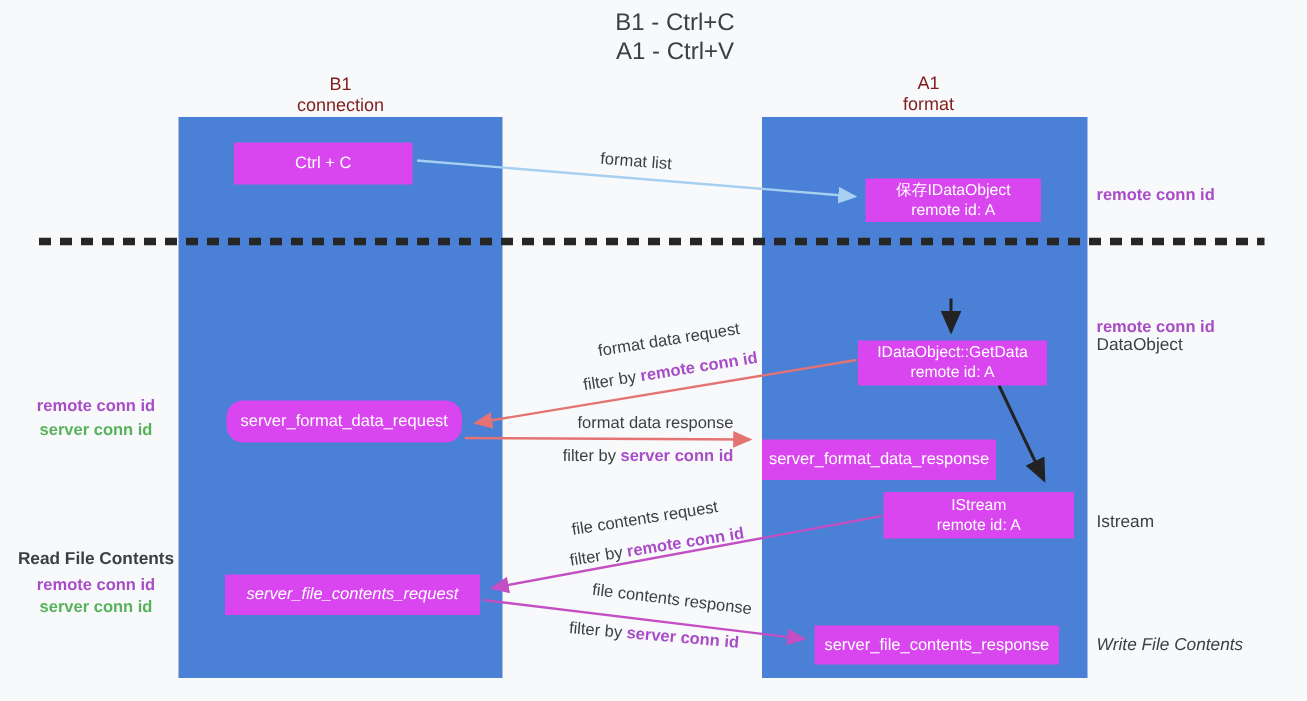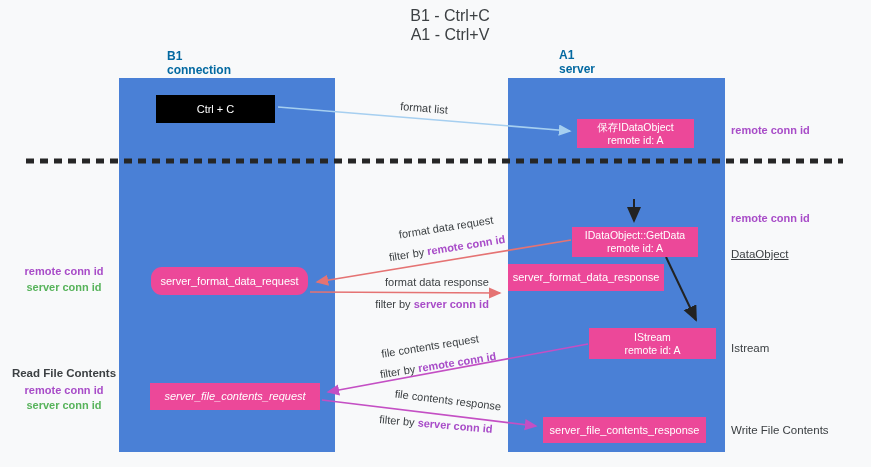--- a/index.html
+++ b/index.html
@@ -9,31 +9,31 @@
     background:#f8f9fa;
     position:relative;
     overflow:hidden;
     color:#3c4043;
   }
   .stage { position:absolute; left:0; top:0; width:871px; height:467px; }
 
   .title-block { position:absolute; left:330px; top:6px; width:240px; text-align:center; }
   .title-line { font-size:16px; color:#3c4043; line-height:19px; }
 
-  .col-header { position:absolute; text-align:left; font-size:12px; color:#0369a1; line-height:14px;font-weight:bold; }
+  .col-header { position:absolute; text-align:center; font-size:12px; color:#7f1d1d; line-height:14px; }
 
   .lane { position:absolute; background:#4a80d6; }
 
   .node {
     position:absolute; display:flex; flex-direction:column;
     align-items:center; justify-content:center;
     color:#ffffff; text-align:center; line-height:13px;
   }
-  .node.orange { background:#ec4899; font-size:11px; }
-  .node.green  { background:#000000; font-size:11px; }
+  .node.orange { background:#d946ef; font-size:11px; }
+  .node.green  { background:#d946ef; font-size:11px; }
   .node .l1, .node .l2 { display:block; }
 
   .mid-label {
     position:absolute; white-space:nowrap; font-size:11px; color:#3c4043;
     transform:translate(-50%,-50%);
   }
   .purple { color:#a84cc8; font-weight:bold; }
   .green-text { color:#57b35b; font-weight:bold; }
 
   .side-label { position:absolute; font-size:11px; white-space:nowrap; }
@@ -52,21 +52,21 @@
     <div class="title-line">B1 - Ctrl+C</div>
     <div class="title-line">A1 - Ctrl+V</div>
   </div>
 
   <div class="col-header" style="left:167px;top:49px;width:120px;">
     <div>B1</div>
     <div>connection</div>
   </div>
   <div class="col-header" style="left:559px;top:48px;width:120px;">
     <div>A1</div>
-    <div>server</div>
+    <div>format</div>
   </div>
 
   <div class="lane" style="left:119px;top:78px;width:216px;height:374px;"></div>
   <div class="lane" style="left:508px;top:78px;width:217px;height:374px;"></div>
 
   <svg class="overlay" width="871" height="467" viewBox="0 0 871 467">
     <defs>
       <marker id="ah-blue" markerWidth="9" markerHeight="8" refX="7" refY="3.5" orient="auto">
         <path d="M0,0 L8,3.5 L0,7 Z" fill="#a6cff0"></path>
       </marker>
@@ -110,21 +110,21 @@
 
   <div class="node orange" style="left:572px;top:227px;width:126px;height:30px;font-size:10.5px;">
     <span class="l1">IDataObject::GetData</span>
     <span class="l2">remote id: A</span>
   </div>
 
   <div class="node orange" style="left:151px;top:267px;width:157px;height:28px;border-radius:11px;">
     <span>server_format_data_request</span>
   </div>
 
-  <div class="node orange" style="left:508px;top:264px;width:156px;height:27px;">
+  <div class="node orange" style="left:508px;top:293px;width:156px;height:27px;">
     <span>server_format_data_response</span>
   </div>
 
   <div class="node orange" style="left:589px;top:328px;width:127px;height:31px;font-size:10.5px;">
     <span class="l1">IStream</span>
     <span class="l2">remote id: A</span>
   </div>
 
   <div class="node orange" style="left:150px;top:383px;width:170px;height:27px;font-style:italic;">
     <span>server_file_contents_request</span>
@@ -157,17 +157,17 @@
   </div>
 
   <div class="side-label side-left purple" style="top:265px;">remote conn id</div>
   <div class="side-label side-left green-text" style="top:281px;">server conn id</div>
   <div class="side-label side-left plain" style="top:367px;font-weight:bold;">Read File Contents</div>
   <div class="side-label side-left purple" style="top:384px;">remote conn id</div>
   <div class="side-label side-left green-text" style="top:399px;">server conn id</div>
 
   <div class="side-label side-right purple" style="top:124px;">remote conn id</div>
   <div class="side-label side-right purple" style="top:212px;">remote conn id</div>
-  <div class="side-label side-right plain" style="top:248px;text-decoration:underline;">DataObject</div>
+  <div class="side-label side-right plain" style="top:224px;">DataObject</div>
   <div class="side-label side-right plain" style="top:342px;">Istream</div>
-  <div class="side-label side-right plain" style="top:424px;">Write File Contents</div>
+  <div class="side-label side-right plain" style="top:424px;font-style:italic;">Write File Contents</div>
 
 </div>
 
 </body></html>

